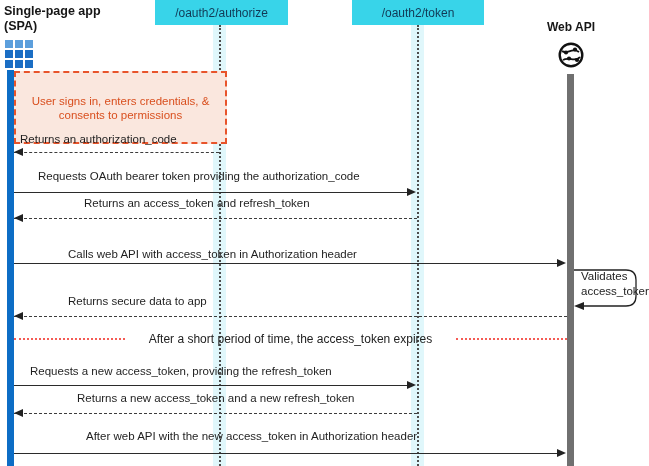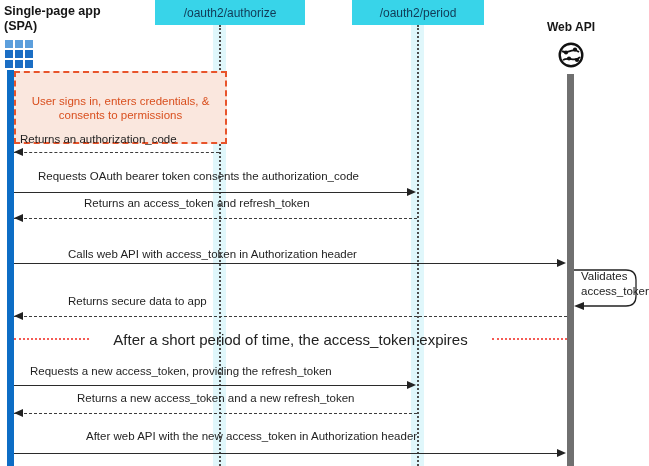--- a/index.html
+++ b/index.html
@@ -6,21 +6,21 @@
   #canvas{
     position:relative;width:649px;height:466px;background:#fff;overflow:hidden;
     font-family:"Liberation Sans",sans-serif;color:#1f1f1f;
   }
   
   .actor-title{position:absolute;left:4px;top:4px;font-size:12.5px;font-weight:bold;line-height:15px;color:#161616;}
   .endpoint-box{
     position:absolute;top:0;height:25px;background:#38d4e9;color:#113a56;
     display:flex;align-items:center;justify-content:center;font-size:12px;
   }
-  .box-authorize{left:155px;width:150px;}
+  .box-authorize{left:155px;width:133px;}
   .box-token{left:352px;width:132px;}
   .webapi-label{position:absolute;left:539px;top:20px;width:64px;text-align:center;font-size:12px;font-weight:bold;color:#161616;}
   
   .grid-icon{position:absolute;left:5px;top:40px;width:30px;height:30px;display:grid;
     grid-template-columns:repeat(3,8px);grid-template-rows:repeat(3,8px);gap:2px;}
   .grid-icon div{width:8px;height:8px;background:#1b6ec4;}
   .grid-icon div.lt{background:#5c9fdc;}
   .globe-icon{position:absolute;left:556px;top:40px;width:30px;height:30px;}
   
   .band{position:absolute;top:25px;width:13px;height:441px;background:#e0f7fb;}
@@ -43,21 +43,21 @@
   .msg-label{position:absolute;font-size:11.5px;white-space:nowrap;color:#1f1f1f;}
   .line{position:absolute;height:0;}
   .solid{border-top:1.5px solid #2b2b2b;}
   .dashed{border-top:1px dashed #3c3c3c;}
   .ah{position:absolute;width:0;height:0;border-top:4px solid transparent;border-bottom:4px solid transparent;}
   .ah-r{border-left:9px solid #222;}
   .ah-l{border-right:9px solid #222;}
   
   .divider{position:absolute;left:14px;top:332px;width:553px;height:14px;display:flex;align-items:center;}
   .redline{flex:1;height:0;border-top:2px dotted #f55b55;}
-  .divider-text{margin:0 24px;font-size:15px;white-space:nowrap;color:#222;}
+  .divider-text{margin:0 24px;font-size:12px;white-space:nowrap;color:#222;}
   
   .selfcall-svg{position:absolute;left:572px;top:262px;}
   .selfcall-text{position:absolute;left:581px;top:269px;font-size:11.5px;line-height:15px;color:#222;white-space:nowrap;}
 </style>
 </head>
 <body>
 
 <div id="canvas">
 
   <div class="band band-authorize"></div>
@@ -81,21 +81,21 @@
       <div></div>
     <div></div>
       <div></div>
       <div></div>
   </div>
 
   <div class="endpoint-box box-authorize">
     <span>/oauth2/authorize</span>
   </div>
   <div class="endpoint-box box-token">
-    <span>/oauth2/period</span>
+    <span>/oauth2/token</span>
   </div>
 
   <div class="webapi-label">Web API</div>
   <svg class="globe-icon" width="30" height="30" viewBox="0 0 30 30">
     <circle cx="15" cy="15" r="11.3" fill="none" stroke="#111" stroke-width="2.4"></circle>
     <path d="M6,11 C11,15 16,7 23,12" fill="none" stroke="#111" stroke-width="1.8"></path>
     <path d="M7,20 C13,16 19,23 24,17" fill="none" stroke="#111" stroke-width="1.8"></path>
     <circle cx="10" cy="12.5" r="2.1" fill="#111"></circle>
     <circle cx="19" cy="9.5" r="2.1" fill="#111"></circle>
     <circle cx="13" cy="18.5" r="2.1" fill="#111"></circle>
@@ -103,21 +103,21 @@
   </svg>
 
   <div class="note">
     <span>User signs in, enters credentials, &amp; consents to permissions</span>
   </div>
 
   <div class="msg-label" style="left:20px;top:133px;">Returns an authorization_code</div>
   <div class="line dashed" style="left:14px;top:152px;width:205px;"></div>
   <div class="ah ah-l" style="left:14px;top:148px;"></div>
 
-  <div class="msg-label" style="left:38px;top:170px;">Requests OAuth bearer token consents the authorization_code</div>
+  <div class="msg-label" style="left:38px;top:170px;">Requests OAuth bearer token providing the authorization_code</div>
   <div class="line solid" style="left:14px;top:192px;width:394px;"></div>
   <div class="ah ah-r" style="left:407px;top:188px;"></div>
 
   <div class="msg-label" style="left:38px;top:197px;margin-left:46px;">Returns an access_token and refresh_token</div>
   <div class="line dashed" style="left:14px;top:218px;width:403px;"></div>
   <div class="ah ah-l" style="left:14px;top:214px;"></div>
 
   <div class="msg-label" style="left:68px;top:242px;margin-top:6px;">Calls web API with access_token in Authorization header</div>
   <div class="line solid" style="left:14px;top:263px;width:544px;"></div>
   <div class="ah ah-r" style="left:557px;top:259px;"></div>

